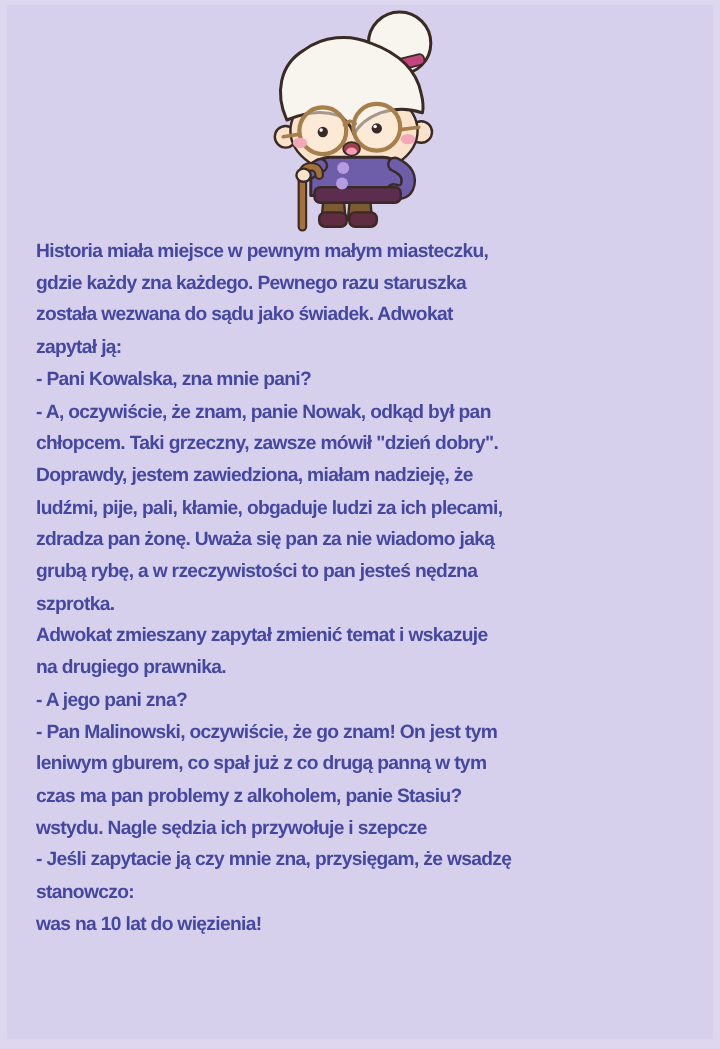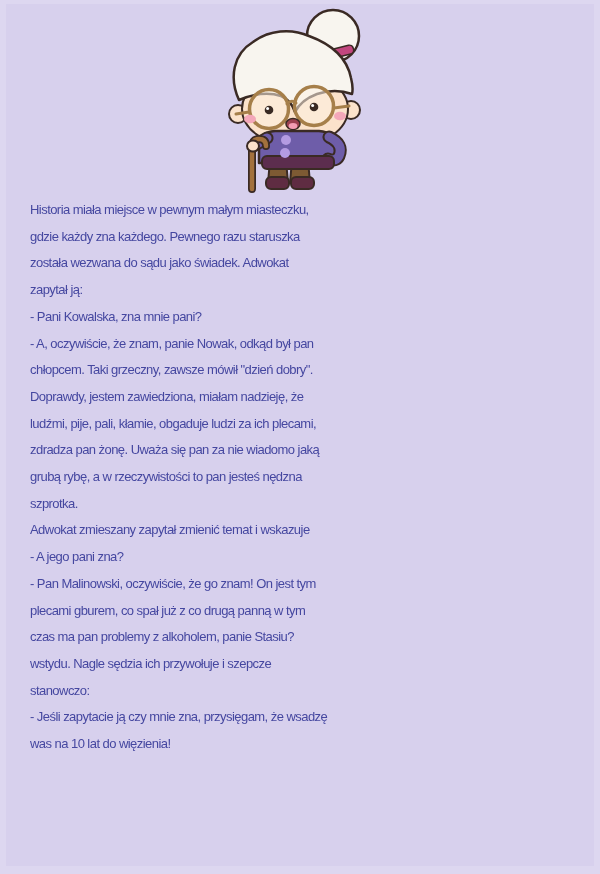--- a/index.html
+++ b/index.html
@@ -14,22 +14,22 @@
     background: var(--c-page_bg, #d7d0ed);
   }
   .illustration {
     width: 150px;
     height: 190px;
     margin: 2px auto 0 auto;
   }
   .story {
     padding: 1px 24px 0 24px;
     color: var(--c-text, #4547a0);
-    font-size: 13px;
-    font-weight: normal;
+    font-size: 16px;
+    font-weight: bold;
     line-height: 26.7px;
     letter-spacing: -0.55px;
   }
   .story .line {
     white-space: nowrap;
   }
   svg g { stroke-linecap: round; stroke-linejoin: round; }
 </style>
 </head>
 <body>
@@ -104,23 +104,24 @@
       <div class="line">zapytał ją:</div>
       <div class="line">- Pani Kowalska, zna mnie pani?</div>
       <div class="line">- A, oczywiście, że znam, panie Nowak, odkąd był pan</div>
       <div class="line">chłopcem. Taki grzeczny, zawsze mówił "dzień dobry".</div>
       <div class="line">Doprawdy, jestem zawiedziona, miałam nadzieję, że</div>
       <div class="line">ludźmi, pije, pali, kłamie, obgaduje ludzi za ich plecami,</div>
       <div class="line">zdradza pan żonę. Uważa się pan za nie wiadomo jaką</div>
       <div class="line">grubą rybę, a w rzeczywistości to pan jesteś nędzna</div>
       <div class="line">szprotka.</div>
       <div class="line">Adwokat zmieszany zapytał zmienić temat i wskazuje</div>
+      <div class="line">na drugiego prawnika.</div>
       <div class="line">- A jego pani zna?</div>
       <div class="line">- Pan Malinowski, oczywiście, że go znam! On jest tym</div>
-      <div class="line">plecami gburem, co spał już z co drugą panną w tym</div>
+      <div class="line">leniwym gburem, co spał już z co drugą panną w tym</div>
       <div class="line">czas ma pan problemy z alkoholem, panie Stasiu?</div>
       <div class="line">wstydu. Nagle sędzia ich przywołuje i szepcze</div>
+      <div class="line">- Jeśli zapytacie ją czy mnie zna, przysięgam, że wsadzę</div>
       <div class="line">stanowczo:</div>
-      <div class="line">- Jeśli zapytacie ją czy mnie zna, przysięgam, że wsadzę</div>
       <div class="line">was na 10 lat do więzienia!</div>
     </div>
 
 </div>
 
 </body></html>

